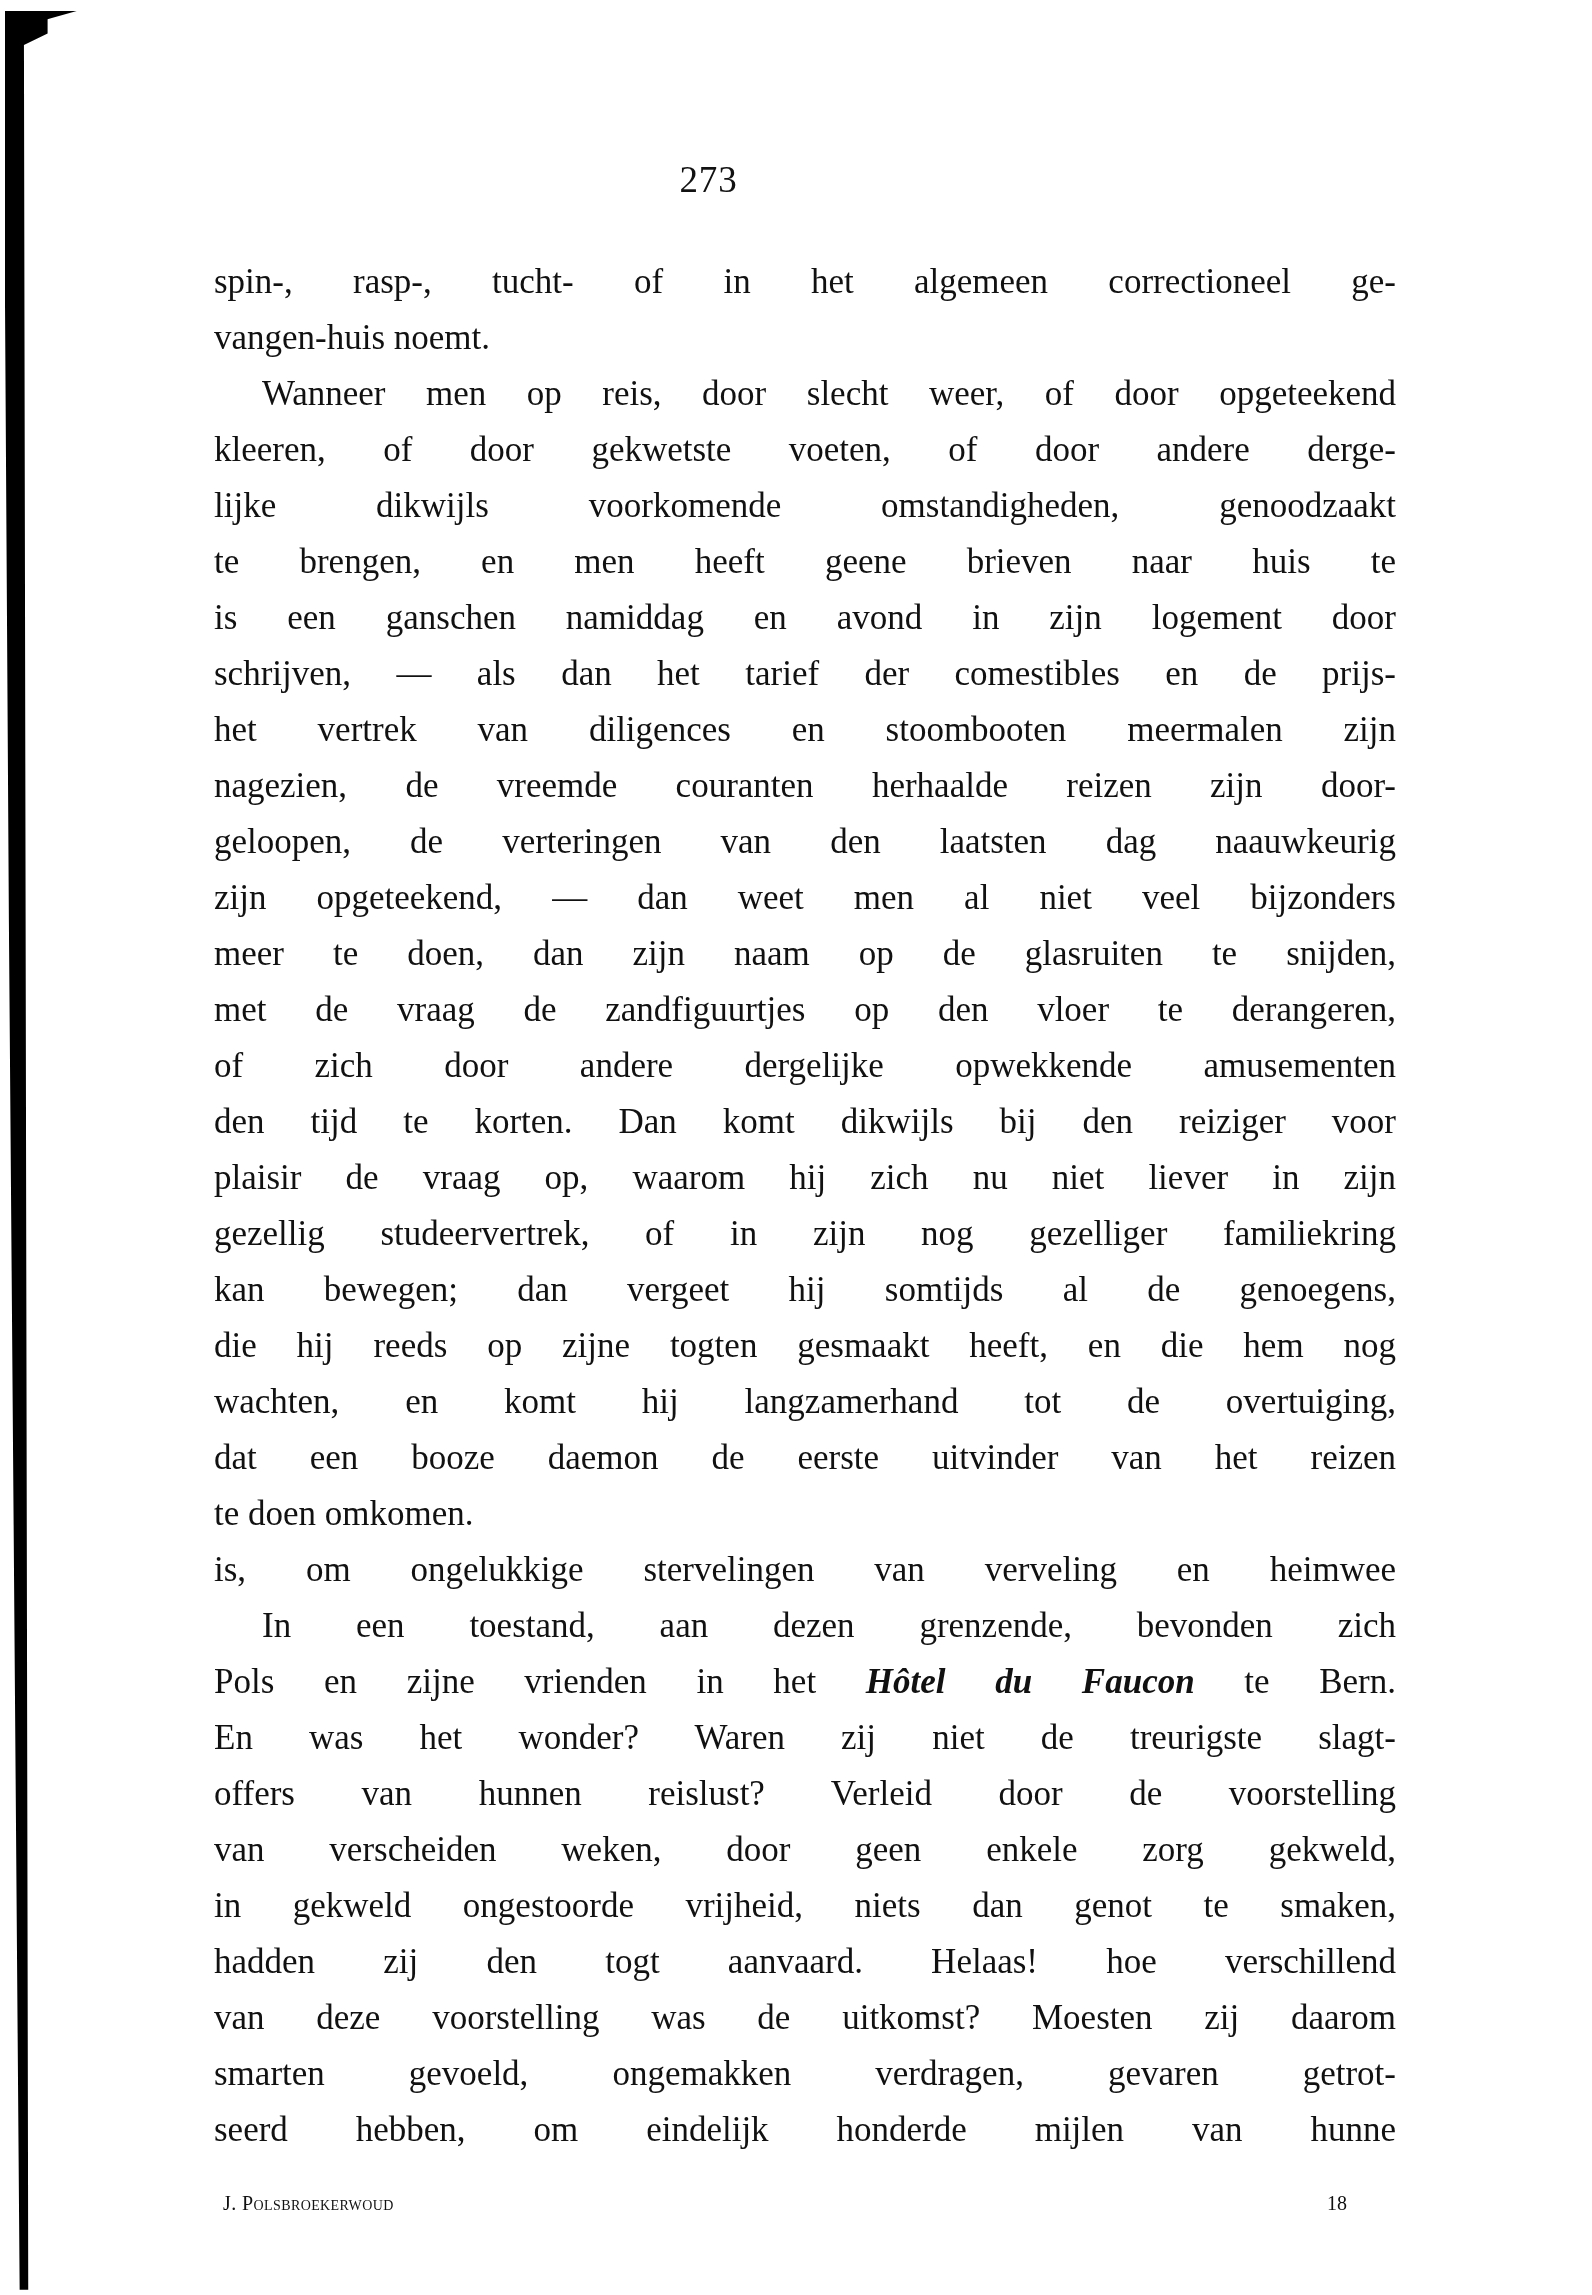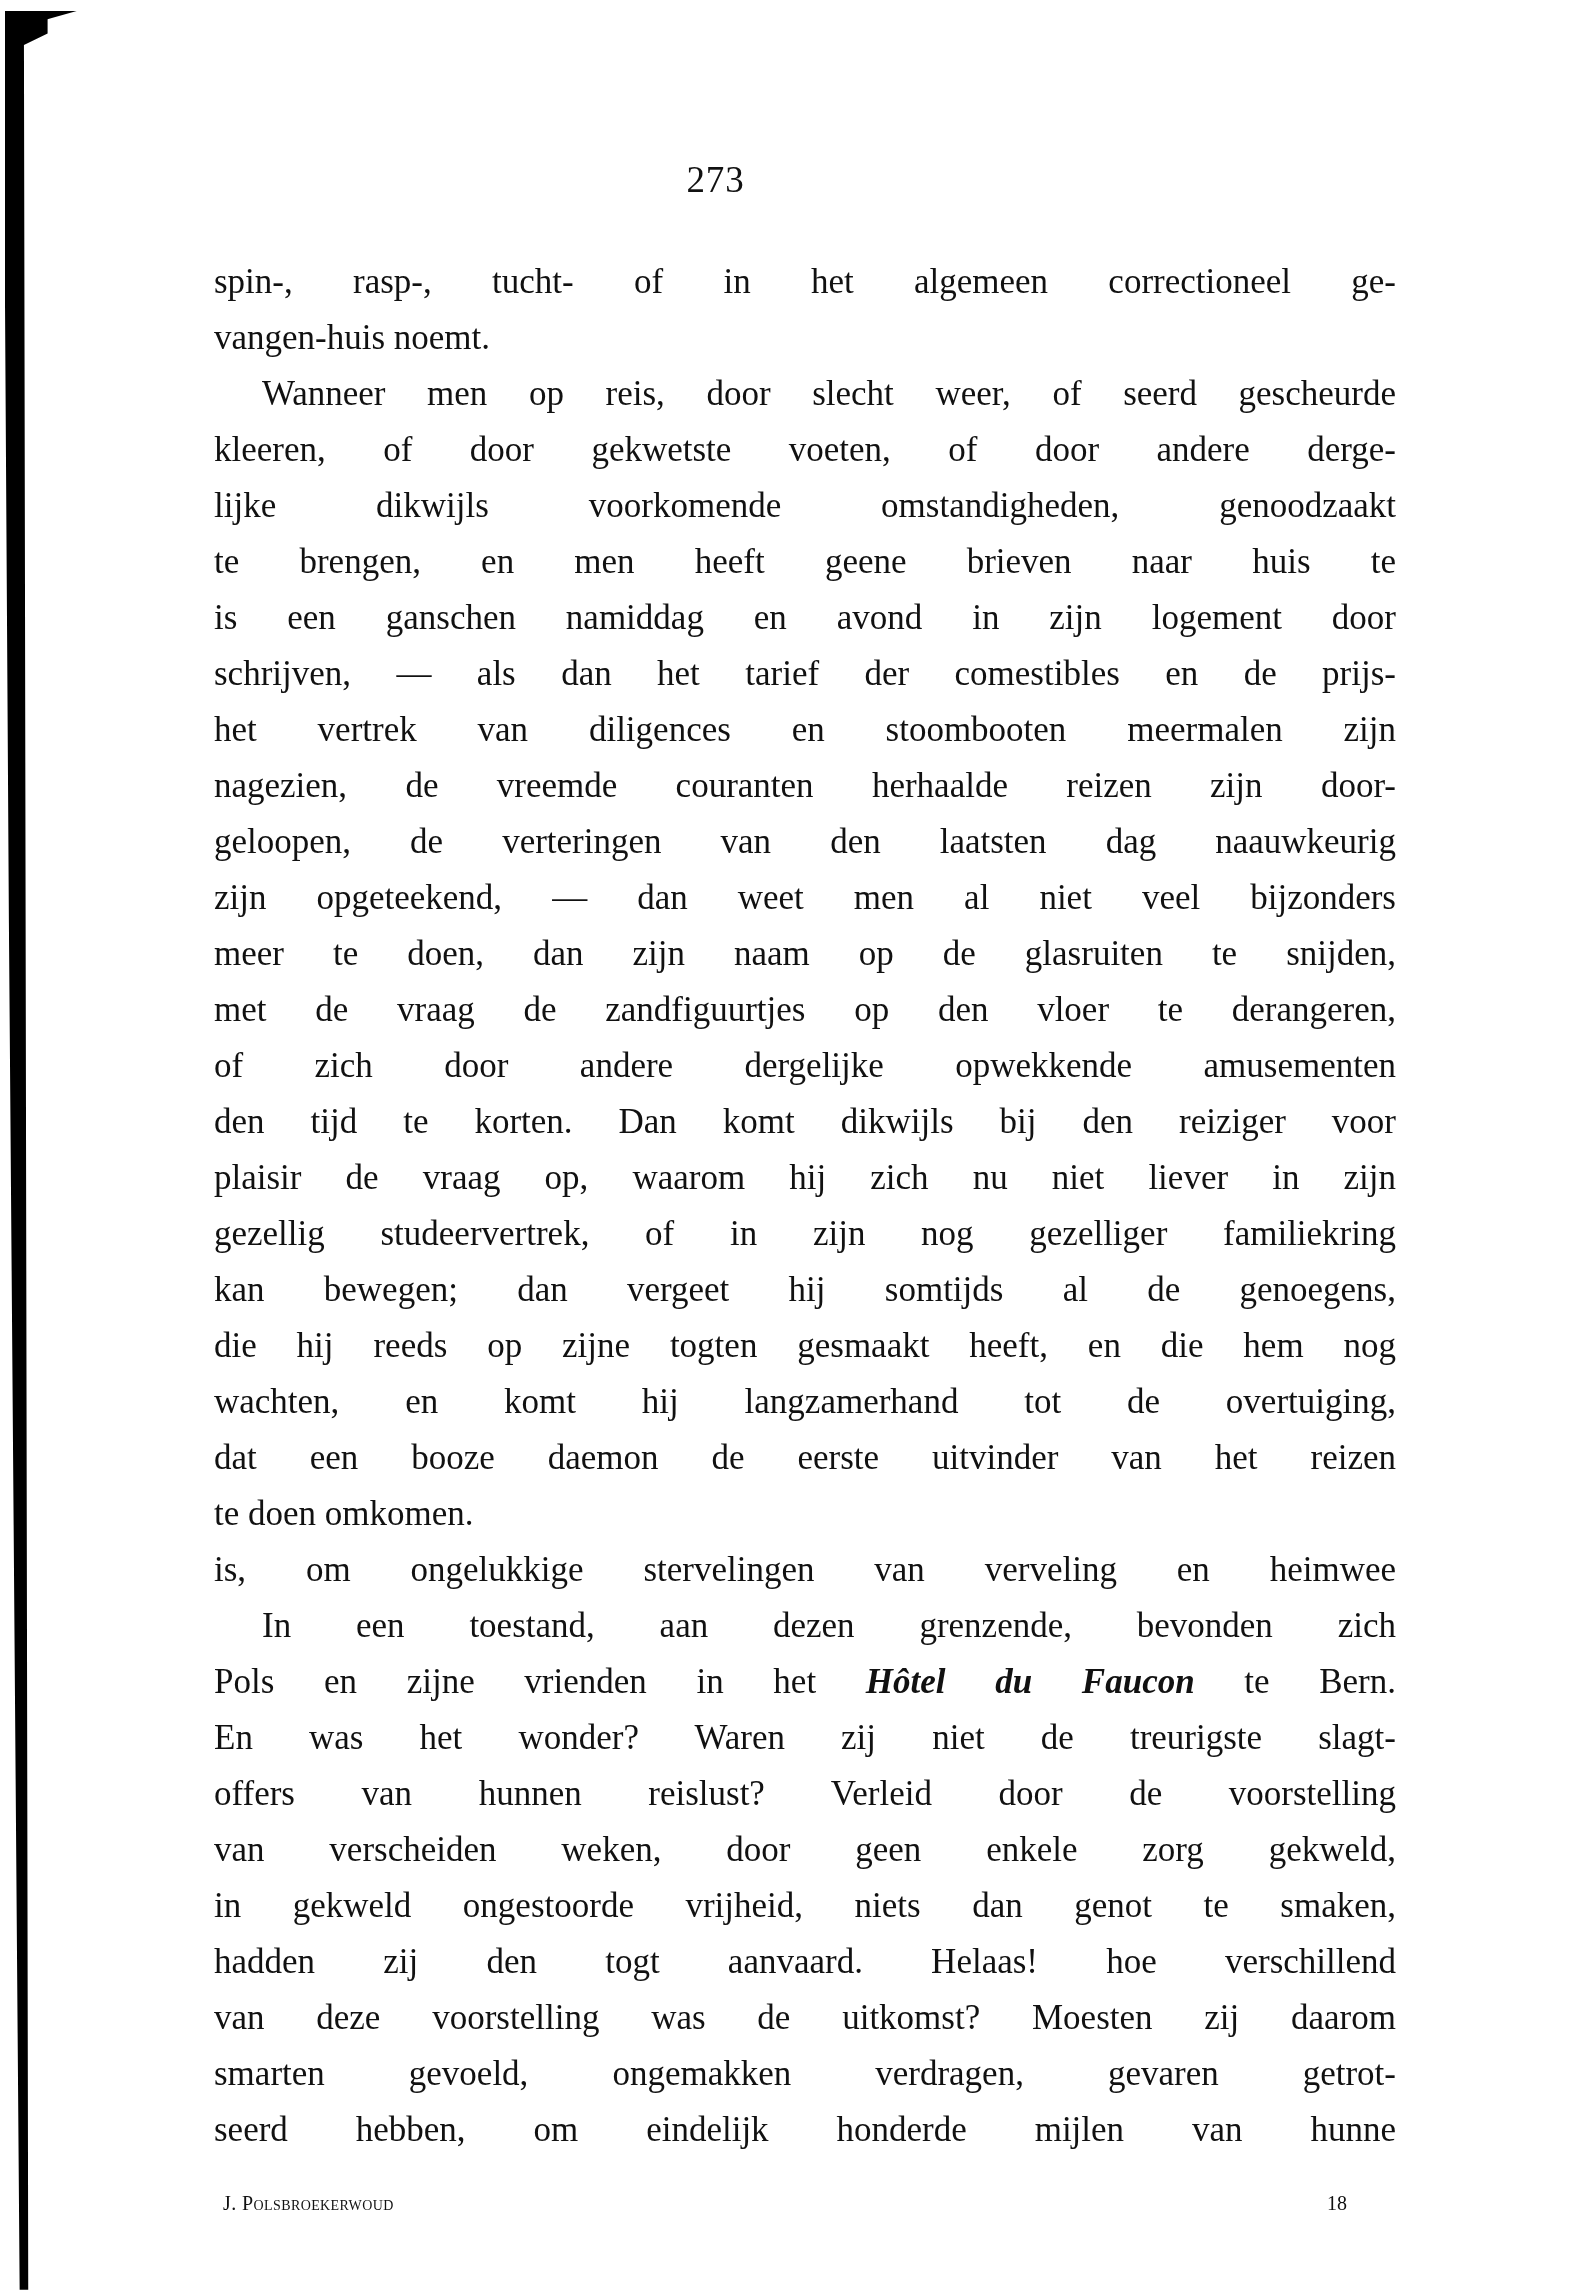--- a/index.html
+++ b/index.html
@@ -29,21 +29,21 @@
     left: 4.6px;
     top: 10.8px;
     width: 73px;
     height: 9.2px;
     background: #000;
     clip-path: polygon(0 0, 100% 0, 55% 100%, 0 100%);
   }
   .page-number {
     position: absolute;
     top: 158px;
-    left: 16px;
+    left: 9px;
     width: 1376px;
     padding-left: 23px;
     box-sizing: border-box;
     text-align: center;
     font-size: 37px;
     letter-spacing: 0.8px;
   }
   .text-block {
     position: absolute;
     left: 214px;
@@ -95,21 +95,21 @@
 
 <div class="binding-top"></div>
 <div class="binding-edge"></div>
 
 <div class="page-number">273</div>
 
 <div class="text-block">
   <div id="lines-p1">
       <span class="line">spin-, rasp-, tucht- of in het algemeen correctioneel ge-</span>
       <span class="line last">vangen-huis noemt.</span>
-      <span class="line indent">Wanneer men op reis, door slecht weer, of seerd gescheurde</span>
+      <span class="line indent">Wanneer men op reis, door slecht weer, of door opgeteekend</span>
       <span class="line">kleeren, of door gekwetste voeten, of door andere derge-</span>
       <span class="line">lijke dikwijls voorkomende omstandigheden, genoodzaakt</span>
       <span class="line">te brengen, en men heeft geene brieven naar huis te</span>
       <span class="line">is een ganschen namiddag en avond in zijn logement door</span>
       <span class="line">schrijven, — als dan het tarief der comestibles en de prijs-</span>
       <span class="line">het vertrek van diligences en stoombooten meermalen zijn</span>
       <span class="line">nagezien, de vreemde couranten herhaalde reizen zijn door-</span>
       <span class="line">geloopen, de verteringen van den laatsten dag naauwkeurig</span>
       <span class="line">zijn opgeteekend, — dan weet men al niet veel bijzonders</span>
       <span class="line">meer te doen, dan zijn naam op de glasruiten te snijden,</span>

